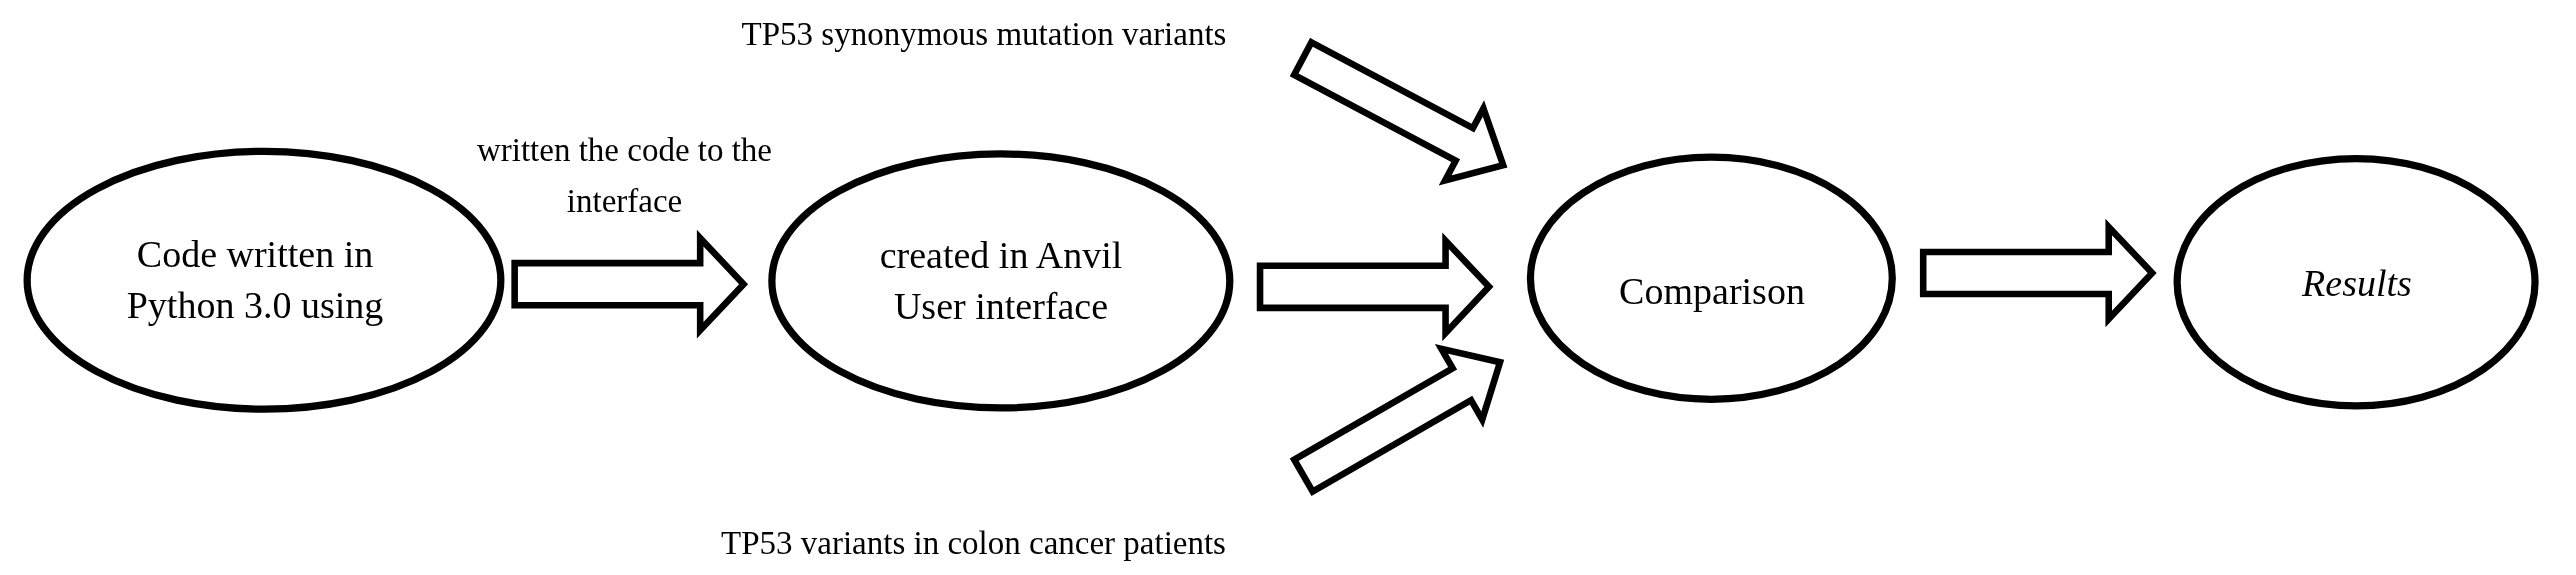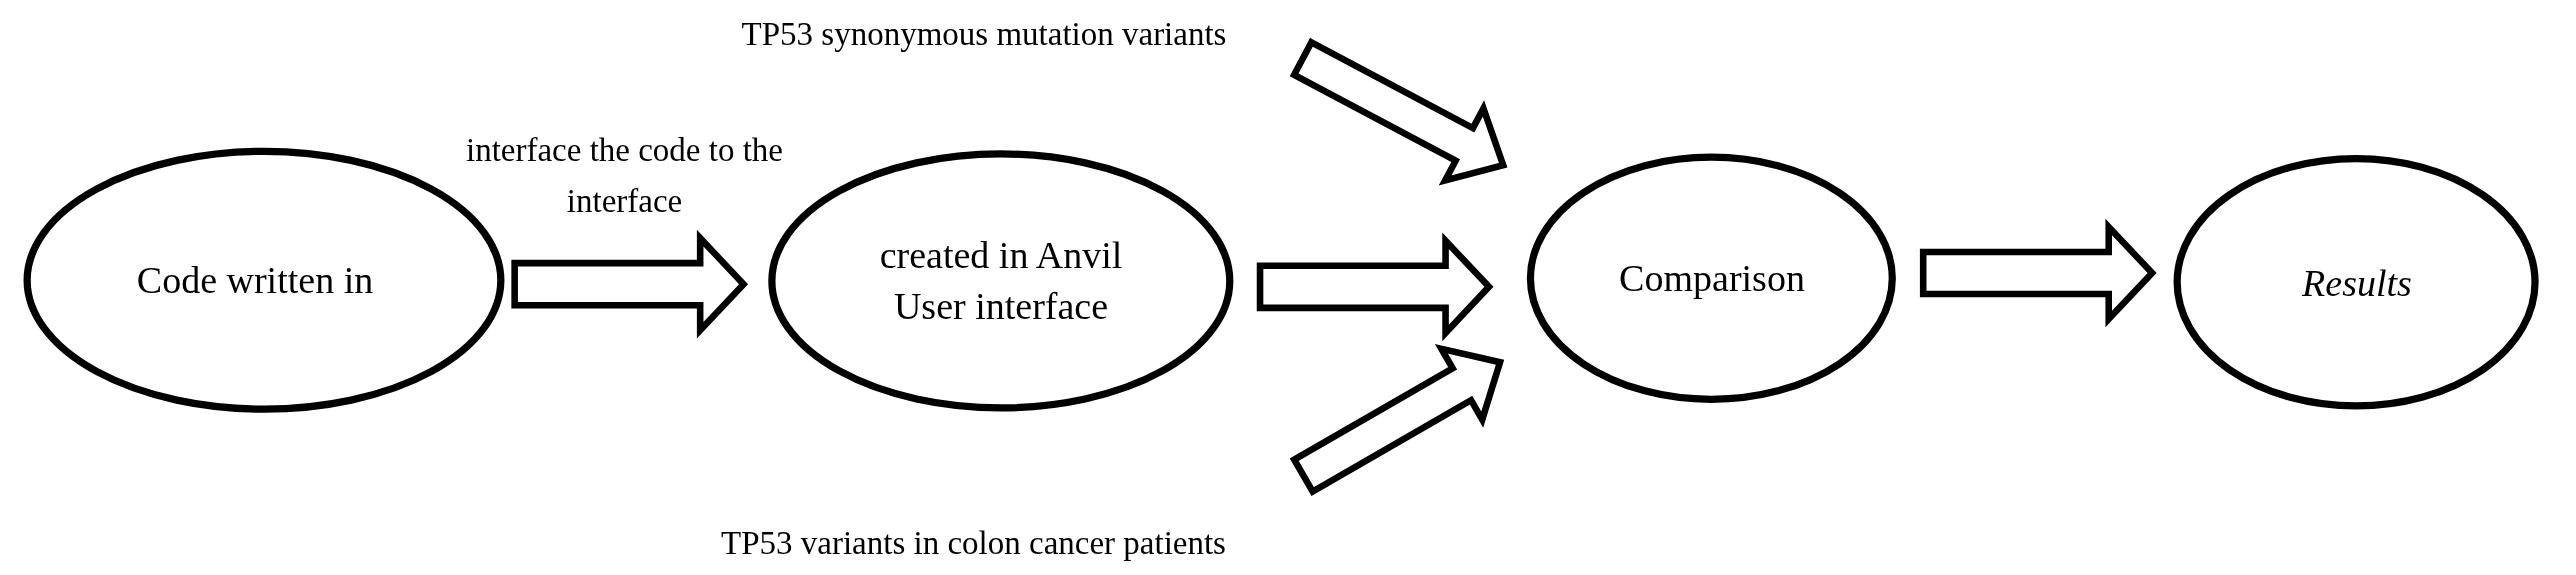--- a/index.html
+++ b/index.html
@@ -72,37 +72,38 @@
     <path class="arrow-shape" transform="translate(781,432)" d="M0 -32 H282 V-70 L348 0 L282 70 V32 H0 Z"></path>
     <path class="arrow-shape" transform="translate(1914,436)" d="M0 -32 H282 V-70 L348 0 L282 70 V32 H0 Z"></path>
     <path class="arrow-shape" transform="translate(2922,415)" d="M0 -32 H282 V-70 L348 0 L282 70 V32 H0 Z"></path>
 
     <path class="arrow-shape" transform="translate(1979,89) rotate(28)" d="M0 -28 H278 V-62 L345 0 L278 62 V28 H0 Z"></path>
     <path class="arrow-shape" transform="translate(1980,723) rotate(-30)" d="M0 -28 H278 V-62 L345 0 L278 62 V28 H0 Z"></path>
   </svg>
 
   <div class="label" style="left:18px; top:151px; width:474px; height:258px;">
     <div>Code written in</div>
+    <div>Python 3.0 using</div>
   </div>
 
   <div class="label" style="left:772px; top:154px; width:458px; height:254px;">
     <div>created in Anvil</div>
     <div>User interface</div>
   </div>
 
-  <div class="label" style="left:1531px; top:157px; width:362px; height:242px;">
+  <div class="label" style="left:1531px; top:170px; width:362px; height:242px;">
     <div>Comparison</div>
   </div>
 
   <div class="label" style="left:2178px; top:159px; width:358px; height:248px;font-style:italic;">
     <div>Results</div>
   </div>
 
   <div class="free-label" style="left:427px; top:125px; width:395px;">
-    <div>interface the code to the</div>
+    <div>written the code to the</div>
     <div>interface</div>
   </div>
 
   <div class="free-label" style="left:668px; top:9.2px; width:632px;">TP53 synonymous mutation variants</div>
 
   <div class="free-label" style="left:651px; top:518px; width:645px;">TP53 variants in colon cancer patients</div>
 
 </div>
 
 

